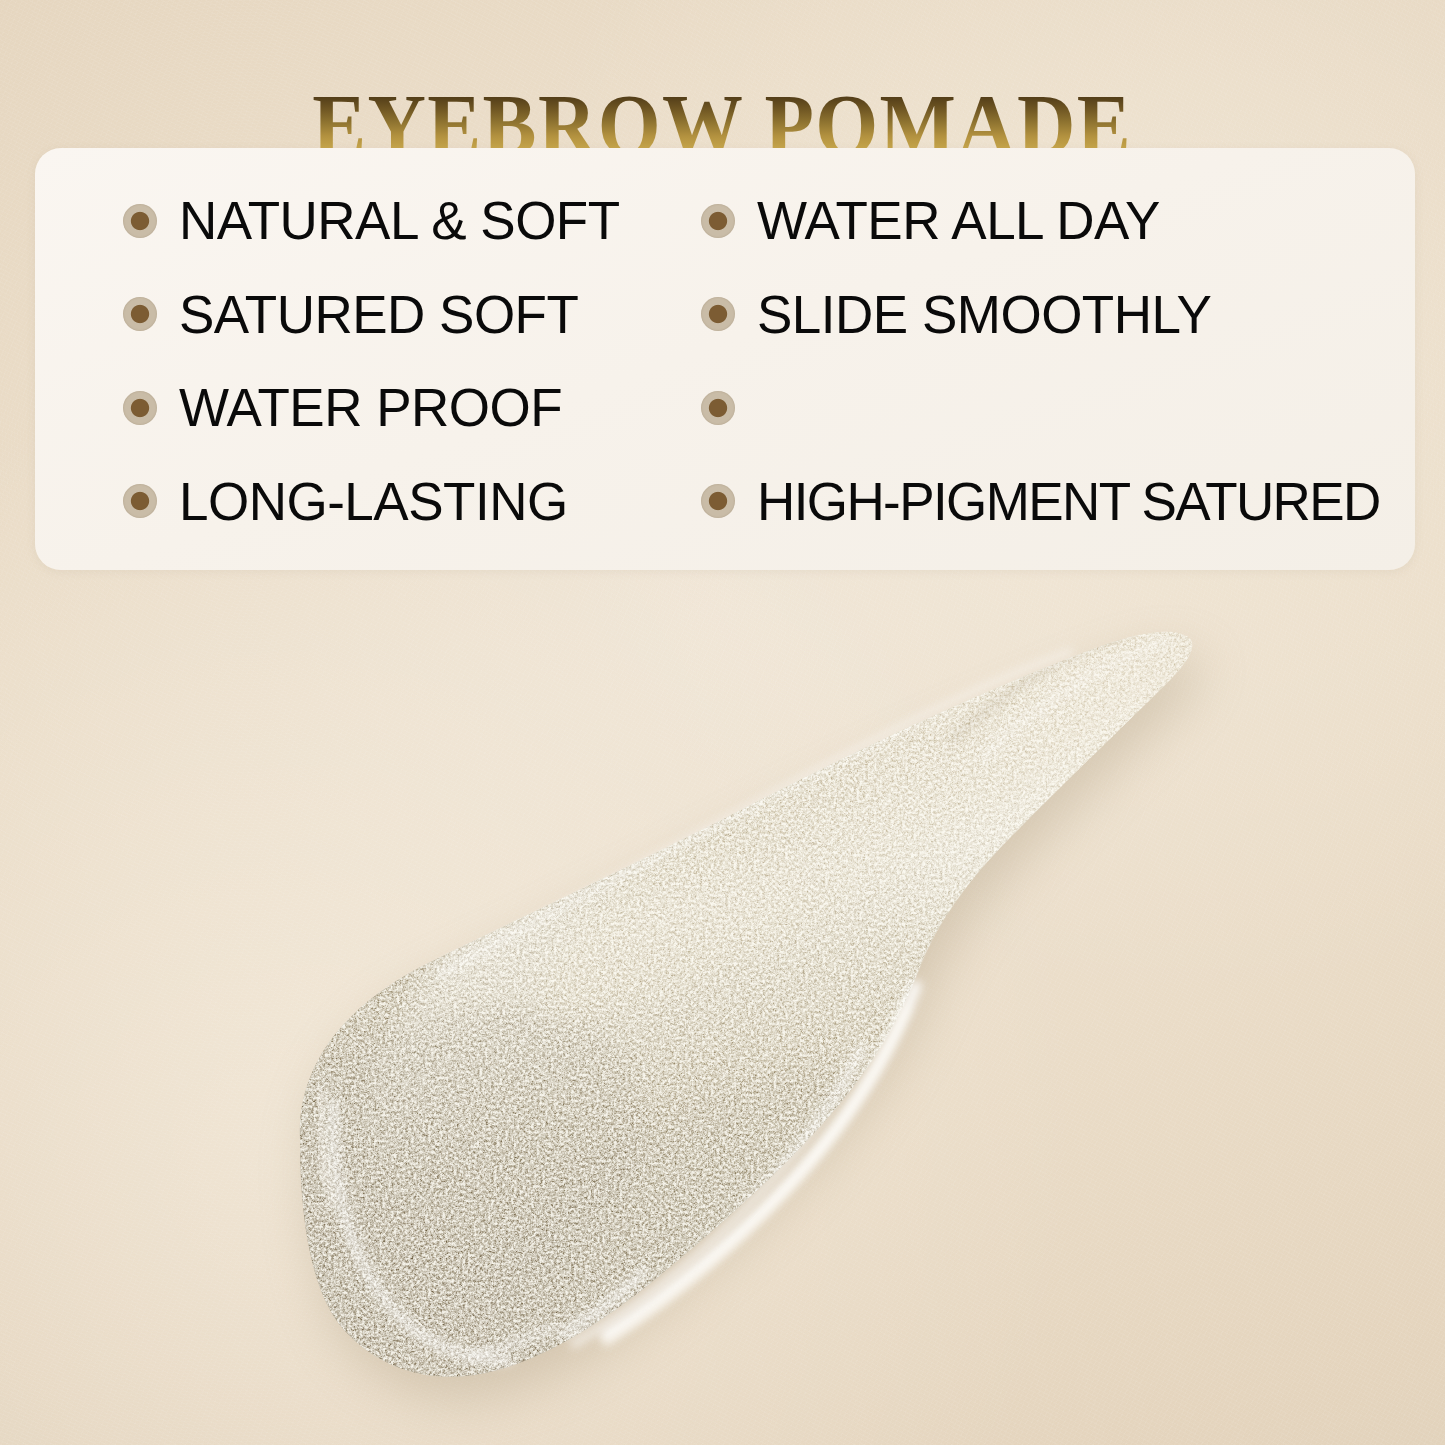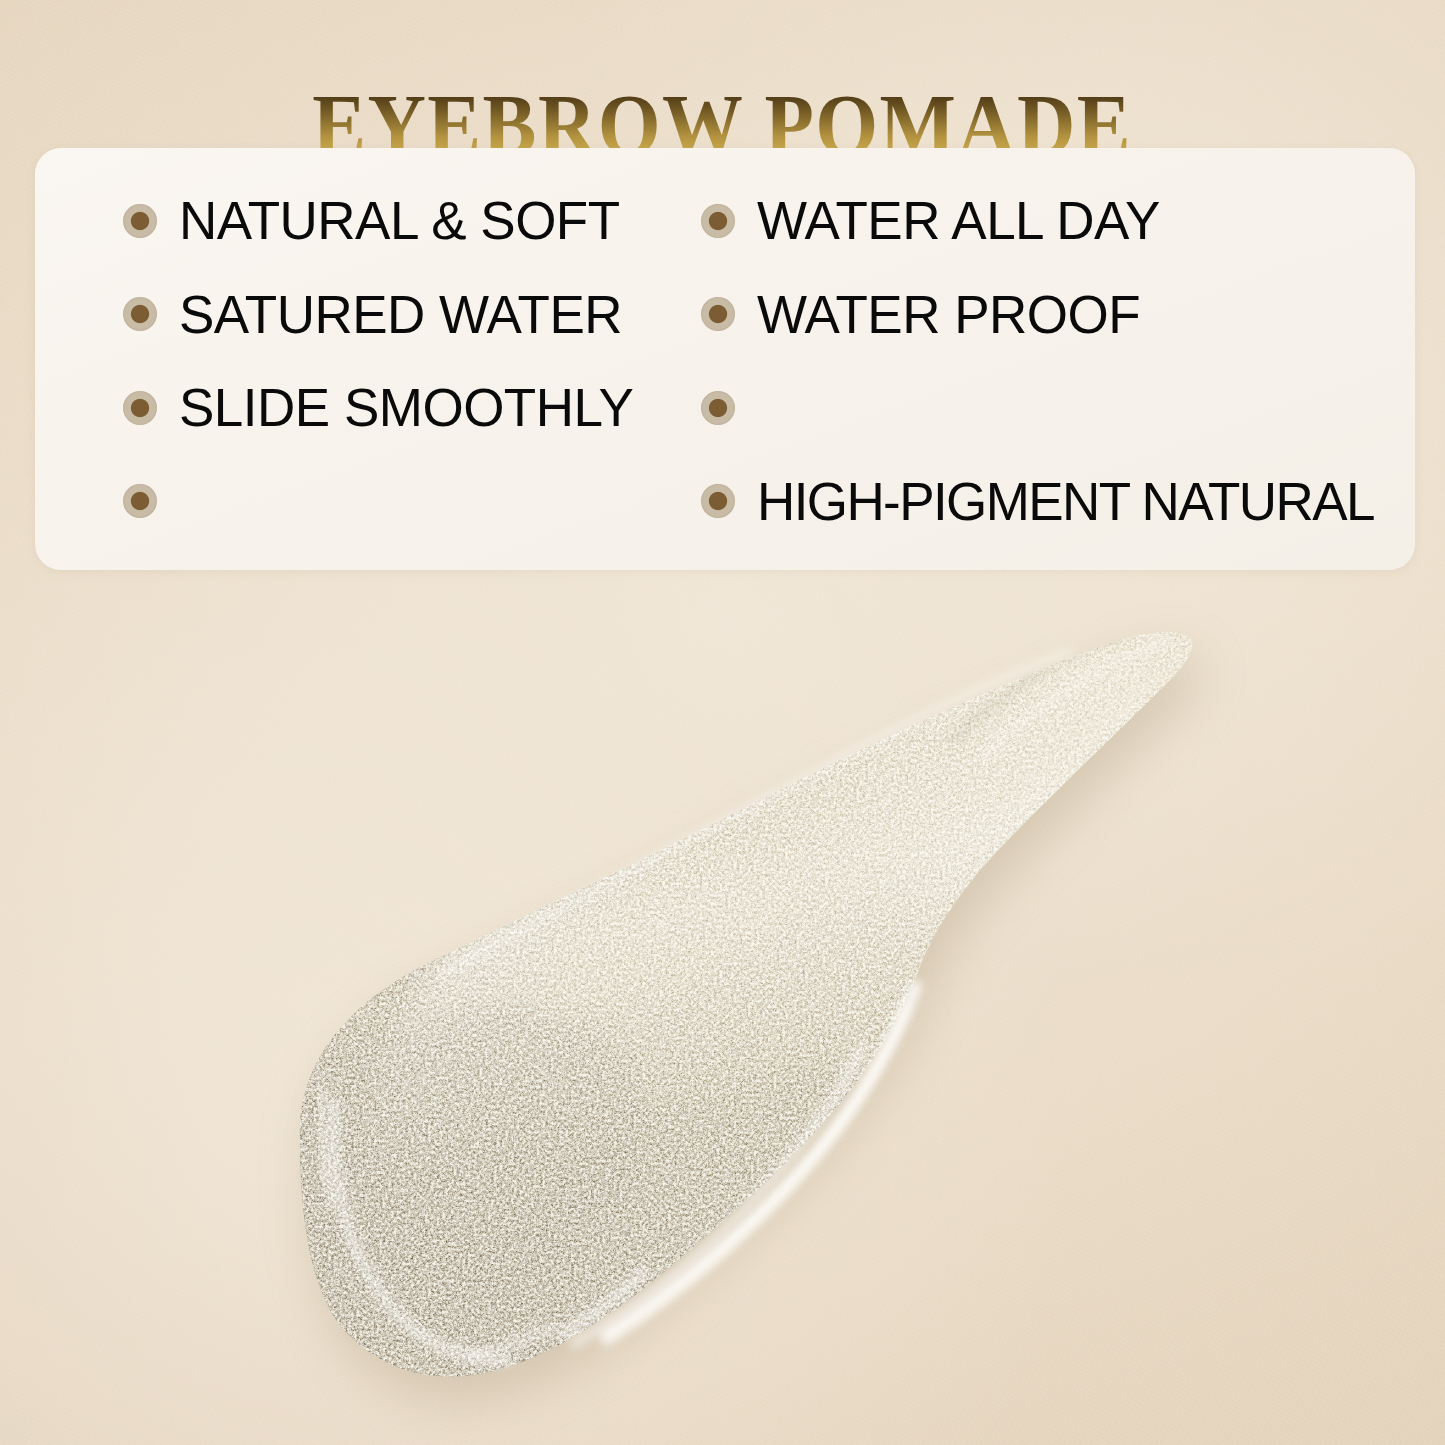--- a/index.html
+++ b/index.html
@@ -161,44 +161,45 @@
         <span class="feature-label">NATURAL &amp; SOFT</span>
       </div>
 
       <div class="feature">
         <span class="bullet"></span>
         <span class="feature-label">WATER ALL DAY</span>
       </div>
 
       <div class="feature">
         <span class="bullet"></span>
-        <span class="feature-label">SATURED WATER</span>
+        <span class="feature-label">SATURED SOFT</span>
+      </div>
+
+      <div class="feature">
+        <span class="bullet"></span>
+        <span class="feature-label">SLIDE SMOOTHLY</span>
       </div>
 
       <div class="feature">
         <span class="bullet"></span>
         <span class="feature-label">WATER PROOF</span>
       </div>
 
       <div class="feature">
         <span class="bullet"></span>
-        <span class="feature-label">SLIDE SMOOTHLY</span>
-      </div>
-
-      <div class="feature">
-        <span class="bullet"></span>
-      </div>
-
-      <div class="feature">
-        <span class="bullet"></span>
-      </div>
-
-      <div class="feature">
-        <span class="bullet"></span>
-        <span class="feature-label tight">HIGH-PIGMENT NATURAL</span>
+      </div>
+
+      <div class="feature">
+        <span class="bullet"></span>
+        <span class="feature-label">LONG-LASTING</span>
+      </div>
+
+      <div class="feature">
+        <span class="bullet"></span>
+        <span class="feature-label tight">HIGH-PIGMENT SATURED</span>
       </div>
 
     </div>
   </div>
 
   <svg class="swatch" viewBox="0 0 1445 1445">
     <defs>
 
       <linearGradient id="bodyGrad" x1="0.18" y1="0.95" x2="0.92" y2="0.08">
         <stop offset="0%" stop-color="#7d6c4d"></stop>

